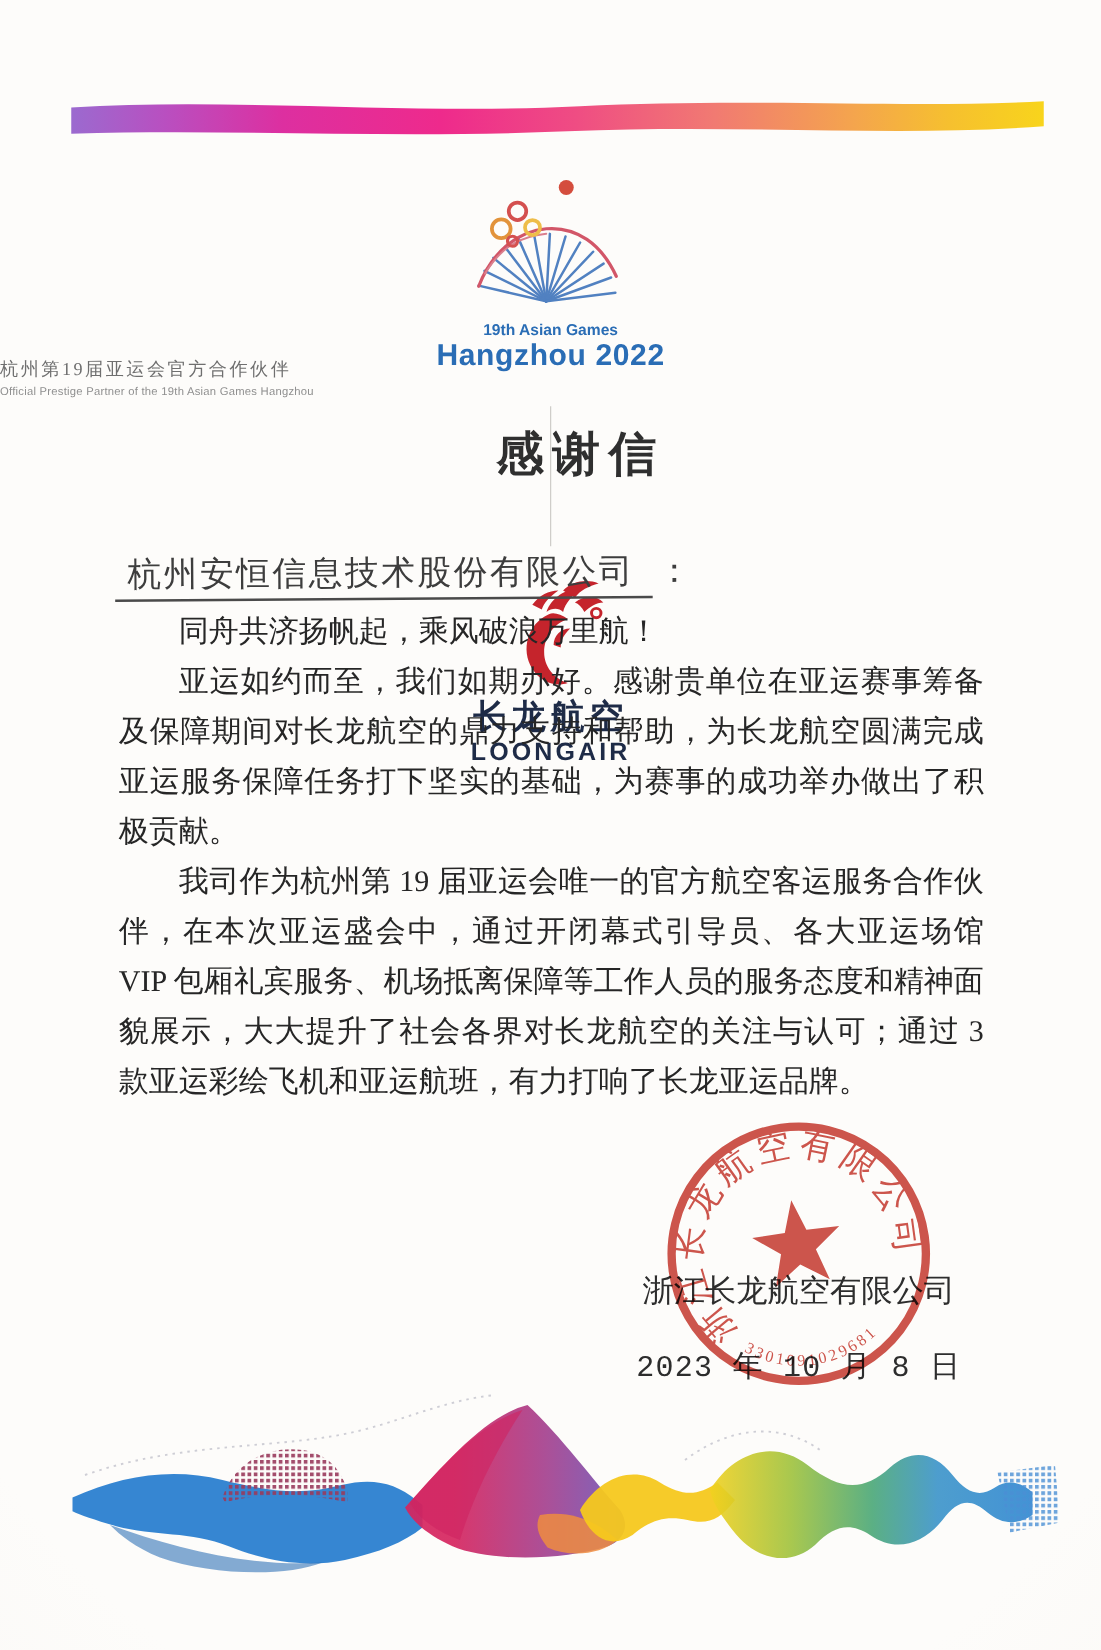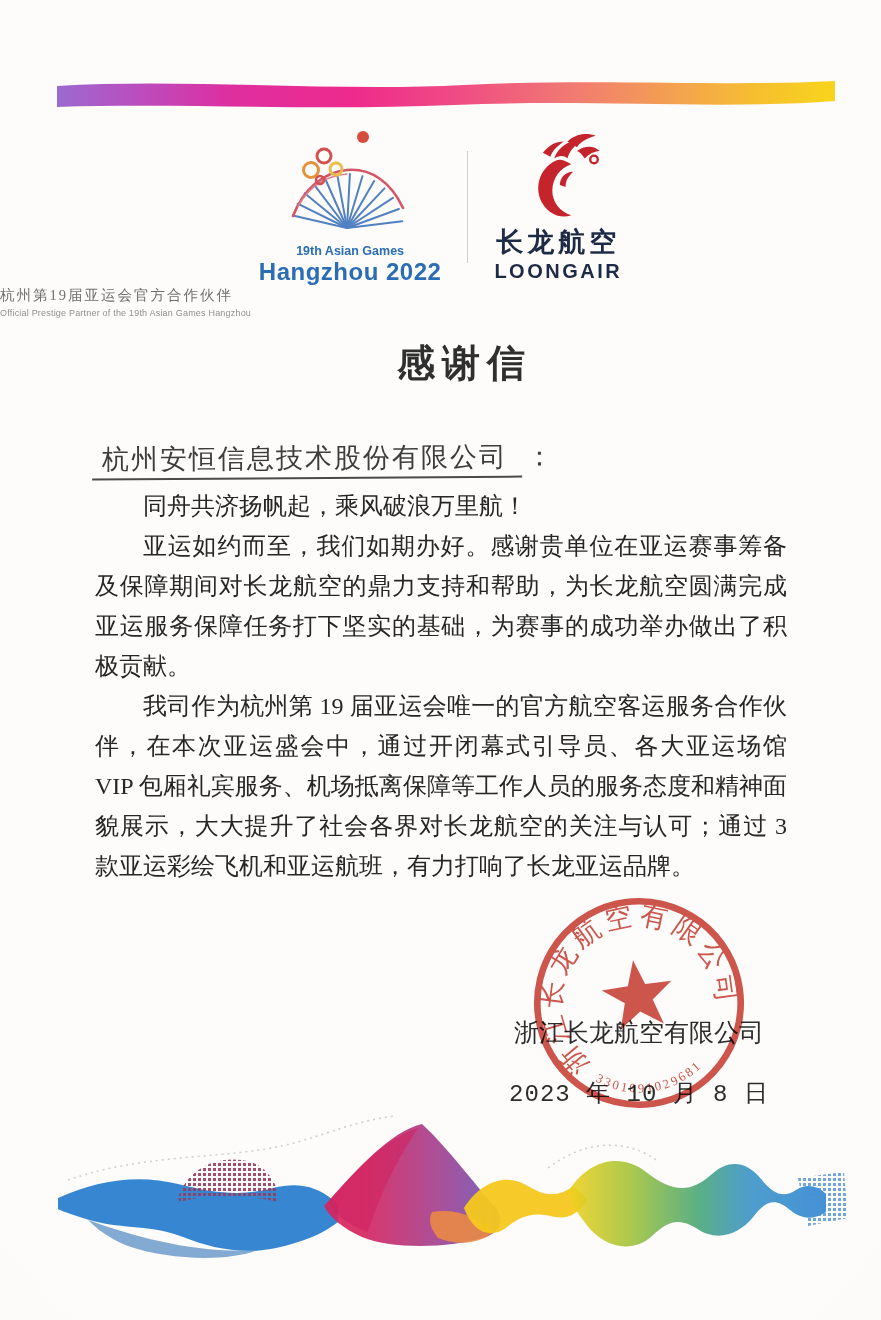--- a/index.html
+++ b/index.html
@@ -7,21 +7,21 @@
     position:relative;width:881px;height:1320px;margin:0 auto;
     background:radial-gradient(130% 120% at 50% 42%, #fdfcfa 55%, #f4f2ee 100%);
     overflow:hidden;
     font-family:"Liberation Serif","DejaVu Serif",serif;
     color:#262626;
   }
   .abs{position:absolute;}
   
   .ribbon{left:54px;top:74px;}
   
-  .logo-row{left:0;top:128px;width:881px;display:flex;justify-content:center;align-items:center;gap:26px;}
+  .logo-row{left:0;top:141px;width:881px;display:flex;justify-content:center;align-items:center;gap:26px;flex-direction:column;}
   .logo-col{display:flex;flex-direction:column;align-items:center;}
   .games-text1{font-family:"Liberation Sans","DejaVu Sans",sans-serif;font-weight:bold;font-size:12.5px;color:#2a6db5;margin-top:2px;}
   .games-text2{font-family:"Liberation Sans","DejaVu Sans",sans-serif;font-weight:bold;font-size:24px;color:#2a6db5;letter-spacing:.5px;}
   .logo-divider{width:1px;height:112px;background:#cfcdc9;}
   .loong-cn{font-family:"Liberation Sans","DejaVu Sans",sans-serif;font-weight:bold;font-size:27px;color:#1e2b47;letter-spacing:4px;margin-top:2px;}
   .loong-en{font-family:"Liberation Sans","DejaVu Sans",sans-serif;font-weight:bold;font-size:20px;color:#1e2b47;letter-spacing:2.5px;}
   
   .partner{left:0;top:286px;width:881px;text-align:left;}
   .partner-cn{font-size:14.5px;color:#6f6f6f;letter-spacing:2px;}
   .partner-en{font-family:"Liberation Sans","DejaVu Sans",sans-serif;font-size:9px;color:#8f8f8f;margin-top:3px;letter-spacing:.2px;}

